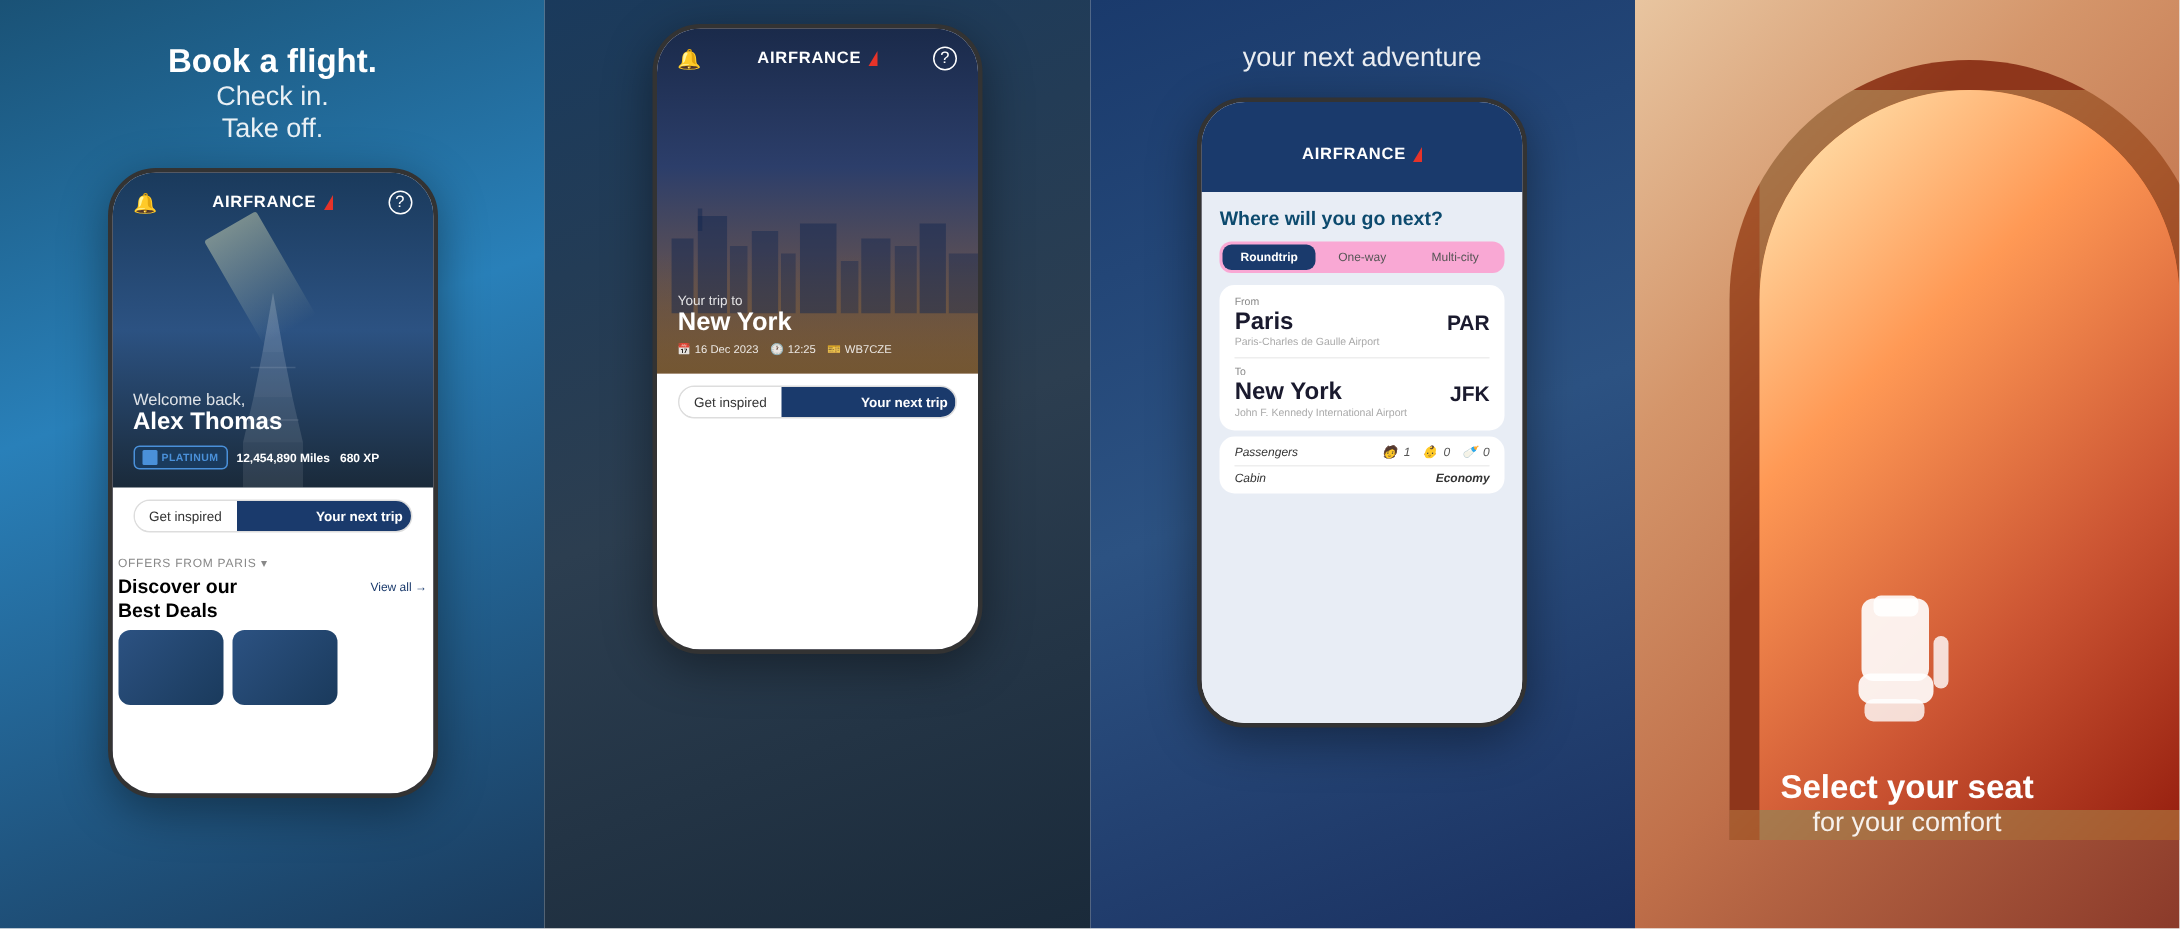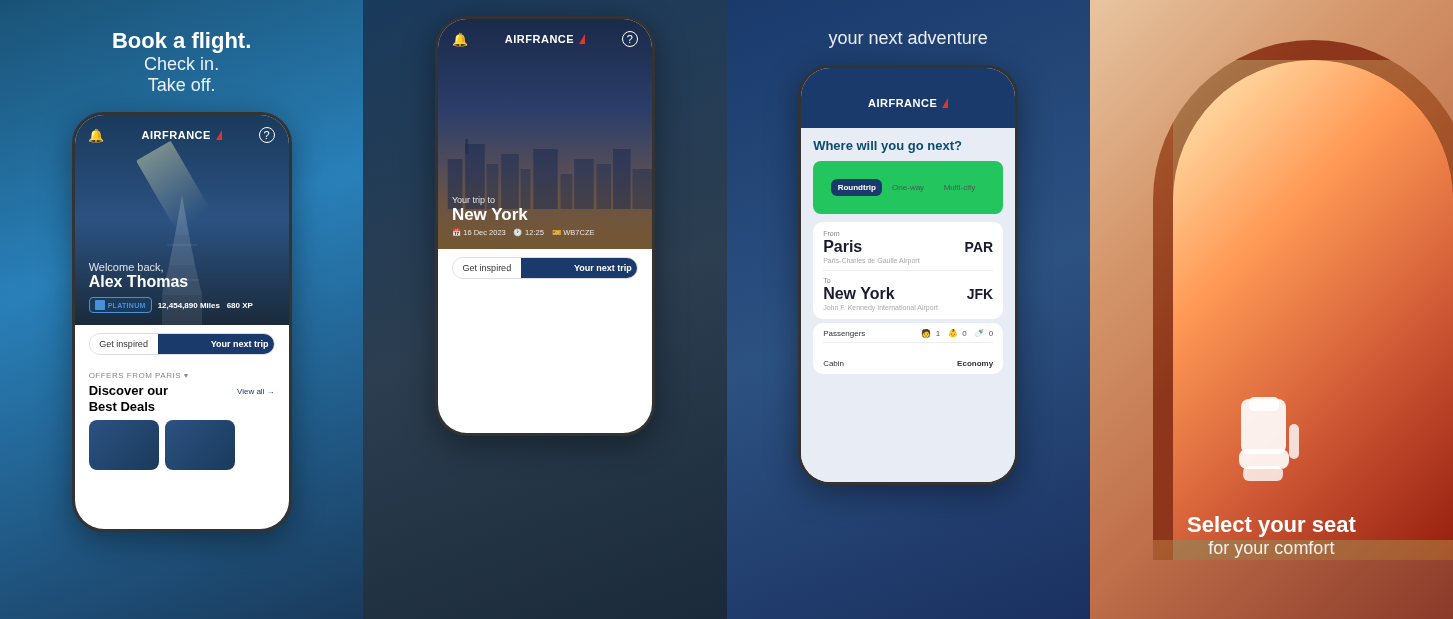--- a/index.html
+++ b/index.html
@@ -243,21 +243,21 @@
       font-weight: 600;
       padding-left: 48px;
     }
 
     .tab-btn.inactive {
       background: #fff;
       color: #333;
     }
 
     .phone1-content {
-      padding: 8px 14px;
+      padding: 8px 4px;
       flex: 1;
     }
 
     .offers-label {
       font-size: 8px;
       color: #888;
       text-transform: uppercase;
       letter-spacing: 0.5px;
       display: flex;
       align-items: center;
@@ -413,23 +413,23 @@
 
     .where-go-title {
       font-size: 13px;
       font-weight: 700;
       color: #0c4a6e;
       margin-bottom: 8px;
     }
 
     .trip-type-bar {
       display: flex;
-      background: #22c55e;
+      background: #f9a8d4;
       border-radius: 8px;
-      padding: 18px;
+      padding: 2px;
       margin-bottom: 8px;
     }
 
     .trip-type-btn {
       flex: 1;
       text-align: center;
       font-size: 8px;
       padding: 4px 0;
       border-radius: 6px;
       cursor: pointer;
@@ -493,34 +493,35 @@
       padding: 6px 10px;
       margin-top: 4px;
     }
 
     .pax-row {
       display: flex;
       justify-content: space-between;
       align-items: flex-end;
       font-size: 8px;
       color: #333;
+      font-style: italic;
     }
 
     .pax-icons {
       display: flex;
       gap: 4px;
       align-items: center;
       font-size: 8px;
       color: #555;
     }
 
     .pax-row + .pax-row {
       border-top: 1px solid #eee;
       margin-top: 4px;
-      padding-top: 16px;
+      padding-top: 3px;
     }
 
     
     .seat-icon-container {
       display: flex;
       justify-content: center;
       align-items: center;
       margin-bottom: 20px;
     }
 

